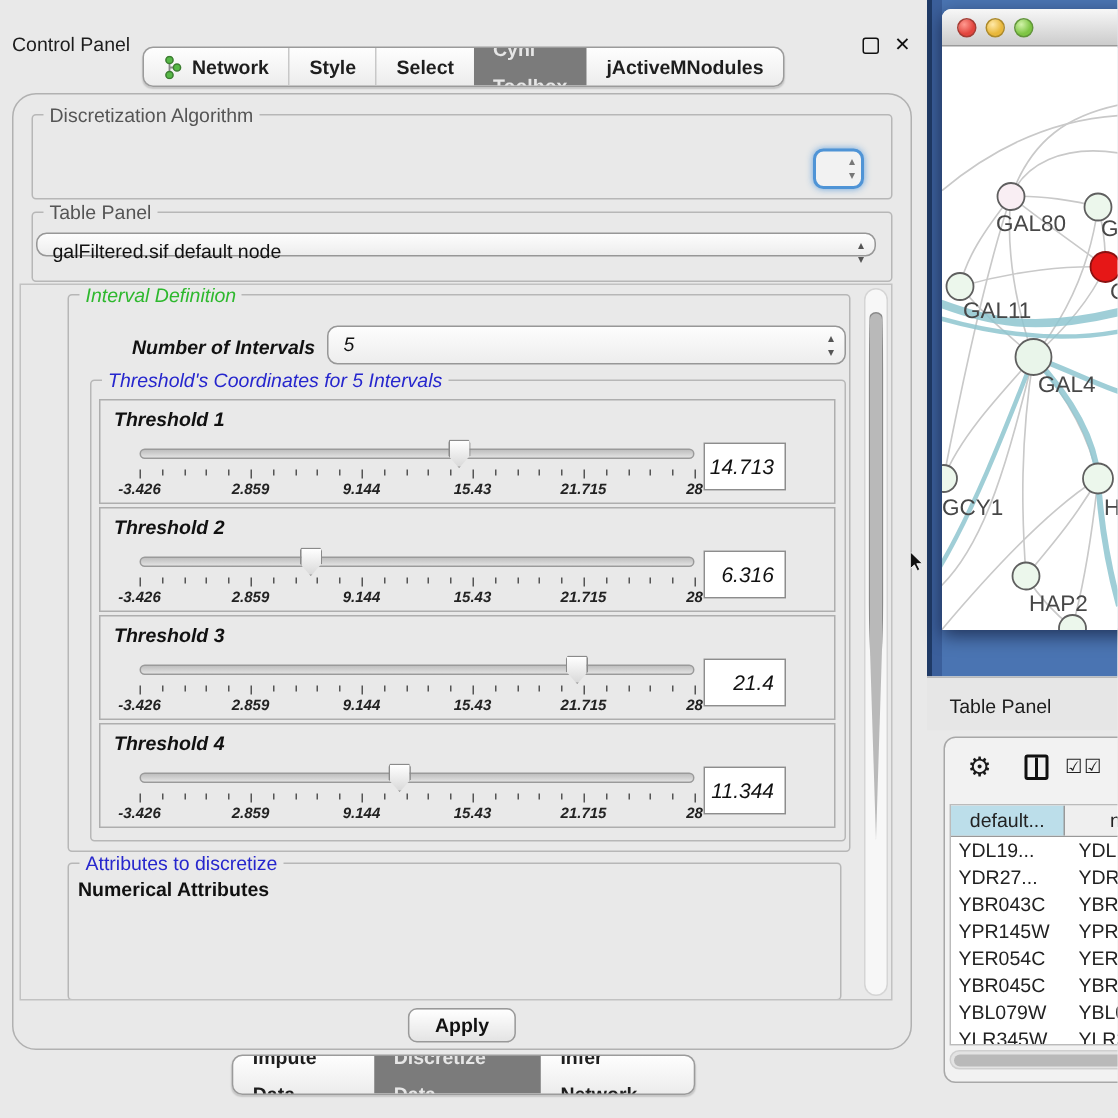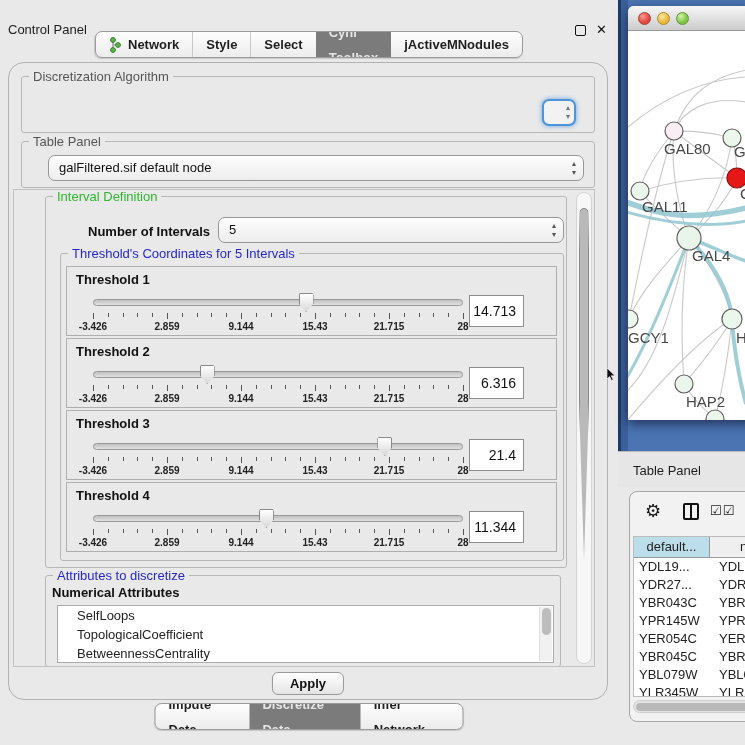--- a/index.html
+++ b/index.html
@@ -41,28 +41,28 @@
   .popup { position:absolute; left:5px; top:20px; width:565px; height:53px; background:#fff; z-index:30;
            border:1px solid #cfcfcf; border-radius:8px; box-shadow:0 3px 8px rgba(0,0,0,.35); overflow:hidden; }
   .popup-placeholder { text-align:center; color:#b4b4b4; font-size:13px; padding-top:3px; height:18px; }
   .popup-opt { font-size:13px; padding:0 2px; line-height:16px; color:#111; }
   .popup-opt.first { font-weight:bold; }
 
   .td-group { left:12px; top:78px; right:12px; height:47px; }
   .combo { position:absolute; border:1px solid #979797; border-radius:7px; background:linear-gradient(#fdfdfd,#ededed);
            font-size:13px; line-height:24px; padding-left:10px; color:#111; }
   .combo .spin { position:absolute; right:7px; top:3px; font-size:8px; line-height:9px; color:#555; text-align:center; }
-  .td-combo { left:26px; top:13px; right:10px; height:26px; }
+  .td-combo { left:2px; top:13px; right:10px; height:16px; }
 
   .scrollwrap { position:absolute; left:4px; top:126px; right:12px; bottom:32px; border:1px solid #c2c2c2; background:#e9e9e9; }
   .scrollcontent { position:absolute; left:0; top:0; right:26px; bottom:0; overflow:hidden; }
   .vscrollbar { position:absolute; right:2px; top:2px; bottom:2px; width:16px; background:#f7f7f7; border:1px solid #d5d5d5; border-radius:8px; }
   .vscrollbar .thumb { position:absolute; left:2px; width:10px; top:15px; height:352px; background:#b9b9b9; border-radius:6px; }
 
-  .interval-group { left:31px; top:6px; width:522px; height:372px; }
+  .interval-group { left:31px; top:6px; width:522px; height:372px;font-style:italic; }
   .noi-label { position:absolute; left:42px; top:27px; font-size:13px; font-weight:bold; color:#111; }
   .noi-combo { left:172px; top:20px; width:346px; height:26px; }
 
   .thresholds-group { position:absolute; left:14px; top:56px; width:504px; height:308px; border:1px solid #b7b7b7; border-radius:3px; }
   .th-panel { position:absolute; left:5px; width:491px; height:70px; border:1px solid #aeaeae; background:#e9e9e9; }
   .th-label { position:absolute; left:9px; top:5px; font-size:13px; font-weight:bold; color:#111; }
   .slider-wrap { position:absolute; left:26px; top:24px; width:370px; height:44px; }
   .track { position:absolute; left:0; right:0; top:8px; height:7px; border:1px solid #9a9a9a; border-radius:4px;
            background:linear-gradient(#bfbfbf,#e2e2e2); }
   .thumb { position:absolute; top:2px; width:15px; height:19px; background:linear-gradient(#ffffff,#d9d9d9);
@@ -352,28 +352,20 @@
                     </div>
                     <div class="value-box">11.344</div>
                   </div>
                 </div>
             </div>
           </div>
 
           <div class="groupbox attrs-group">
             <span class="gb-title t-blue">Attributes to discretize</span>
             <span class="attrs-subtitle">Numerical Attributes</span>
-            <div class="listbox" id="attr-list">
-              <div class="list-scroll">
-                  <div class="thumb2"></div>
-                </div>
-            <div class="list-item">SelfLoops</div>
-                <div class="list-item">TopologicalCoefficient</div>
-                <div class="list-item">BetweennessCentrality</div>
-              </div>
           </div>
         </div>
         <div class="vscrollbar">
             <div class="thumb"></div>
           </div>
       </div>
 
       <button class="apply-btn">Apply</button>
     </div>
 

